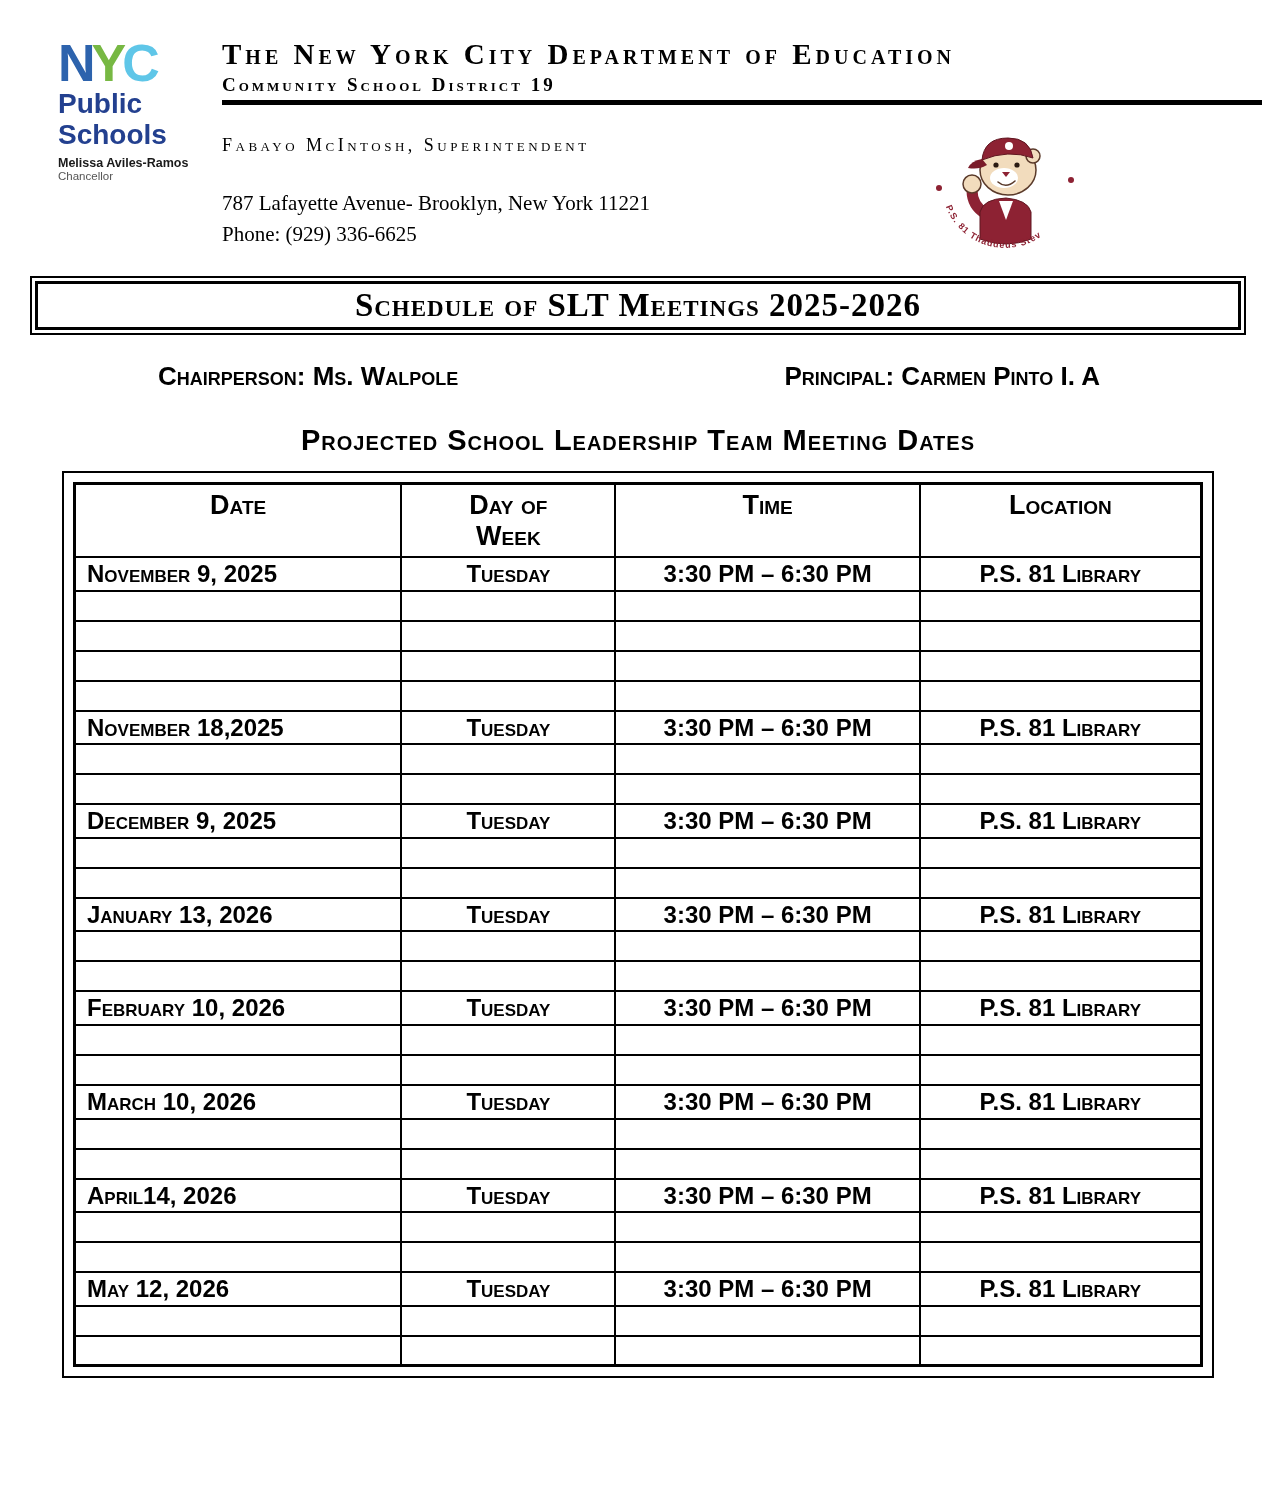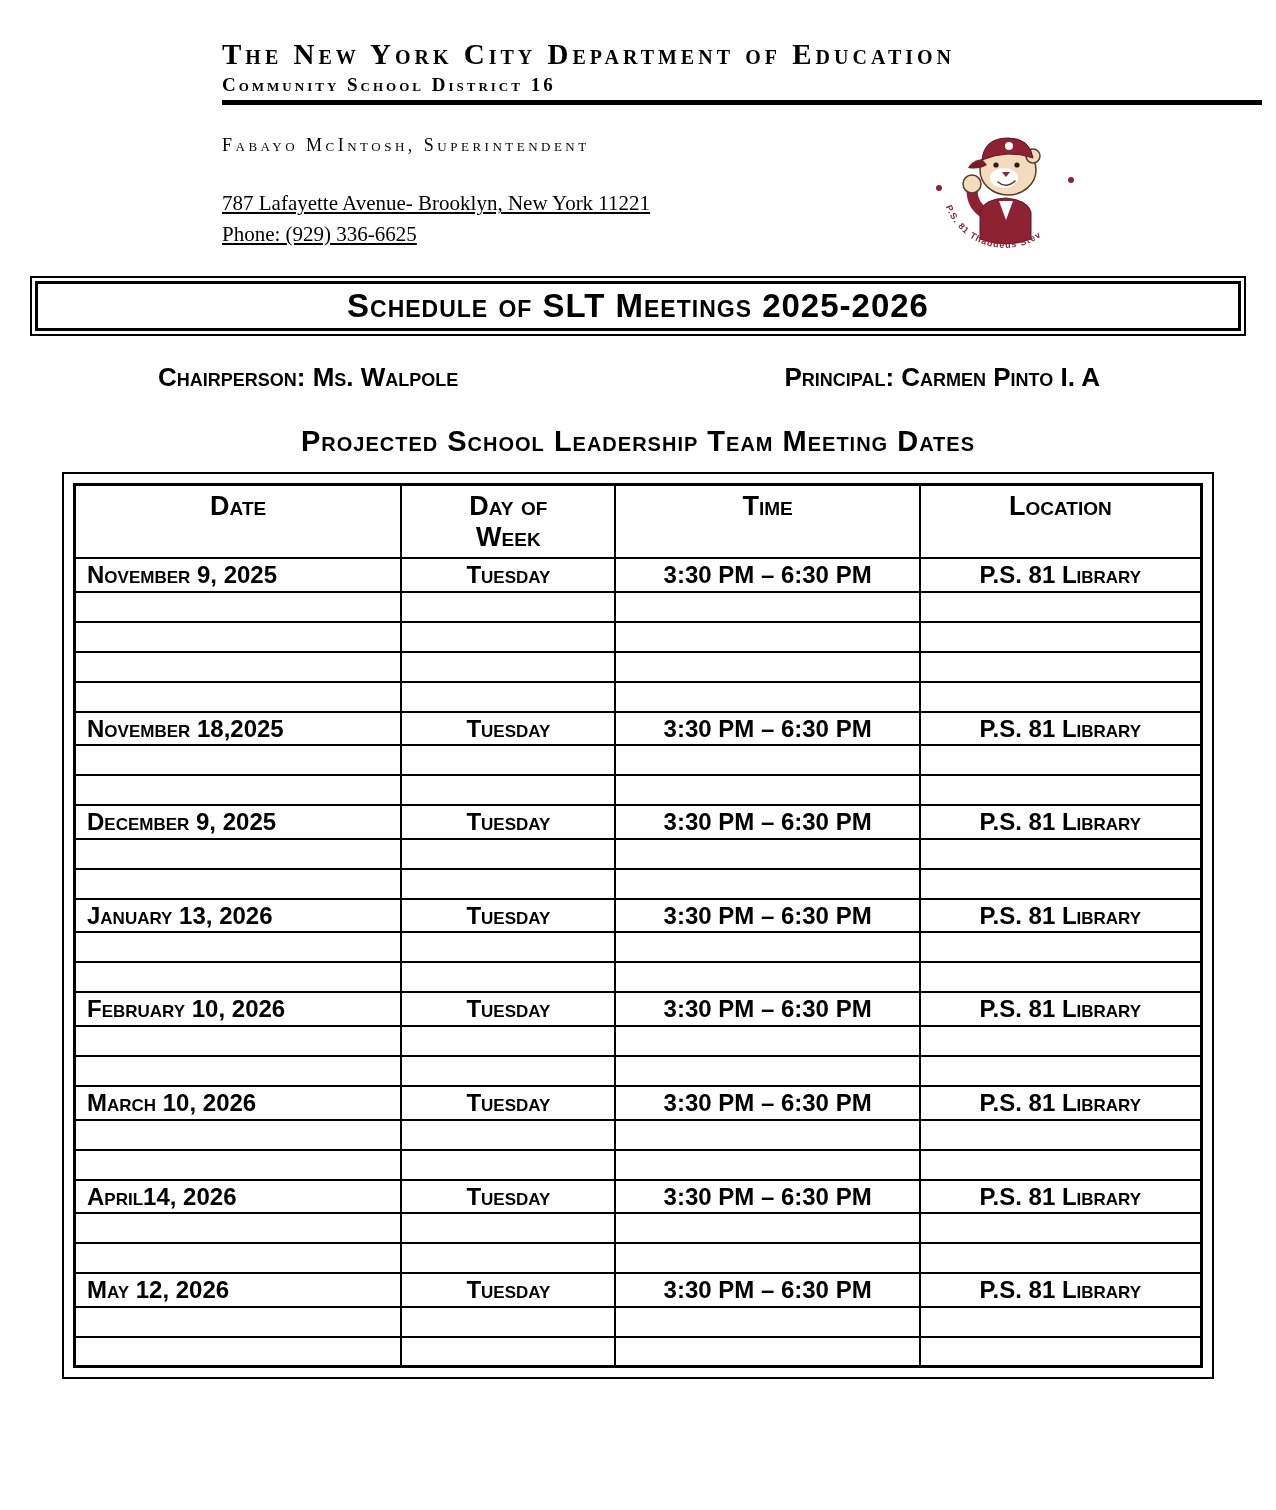--- a/index.html
+++ b/index.html
@@ -36,26 +36,26 @@
     font-size: 29px; letter-spacing: 4px; line-height: 1.15;
   }
   .district {
     font-variant: small-caps; font-weight: bold;
     font-size: 19px; letter-spacing: 3px; margin-top: 3px;
   }
   .rule { height: 5px; background: #000; margin-top: 4px; width: 100%; }
   .superintendent {
     font-variant: small-caps; font-size: 18px; letter-spacing: 3.5px; margin-top: 30px;
   }
-  .address-block { margin-top: 32px; font-size: 21px; line-height: 1.45; text-decoration: underline; }
+  .address-block { margin-top: 32px; font-size: 21px; line-height: 1.45; }
 
   .mascot { position: absolute; left: 930px; top: 112px; width: 150px; height: 150px; }
 
   
-  .banner { margin: 0 30px; border: 2px solid #000; padding: 3px; }
+  .banner { margin: 0 30px; border: 2px solid #000; padding: 3px; font-family: Liberation Serif, serif; }
   .banner-inner {
     border: 3px solid #000; text-align: center;
     font-weight: bold; font-variant: small-caps;
     font-size: 33px; letter-spacing: 1px; padding: 3px 0;
   }
 
   .school-line {
     text-align: center; font-weight: bold; font-variant: small-caps;
     font-size: 26px; letter-spacing: 1px; margin-top: 12px;
   }
@@ -92,24 +92,31 @@
   td.data-cell.c-date { text-align: left; padding-left: 11px; }
   td.empty-cell { height: 30px; }
 </style>
 </head>
 <body>
 
 <div class="page">
 
   <div class="header">
 
+    <div class="logo">
+      <div class="logo-nyc"><span class="ltr-n">N</span><span class="ltr-y">Y</span><span class="ltr-c">C</span></div>
+      <div class="logo-ps">Public</div>
+      <div class="logo-ps">Schools</div>
+      <div class="logo-chancellor-name">Melissa Aviles-Ramos</div>
+      <div class="logo-chancellor-title">Chancellor</div>
+    </div>
 
     <div class="header-text">
       <div class="dept-title">The New York City Department of Education</div>
-      <div class="district">Community School District 16</div>
+      <div class="district">Community School District 19</div>
       <div class="rule"></div>
       <div class="superintendent">Fabayo McIntosh, Superintendent</div>
       <div class="address-block">
         <div>787 Lafayette Avenue- Brooklyn, New York 11221</div>
         <div>Phone: (929) 336-6625</div>
       </div>
     </div>
 
     <div class="mascot">
       <svg viewBox="0 0 150 150" width="150" height="150">

